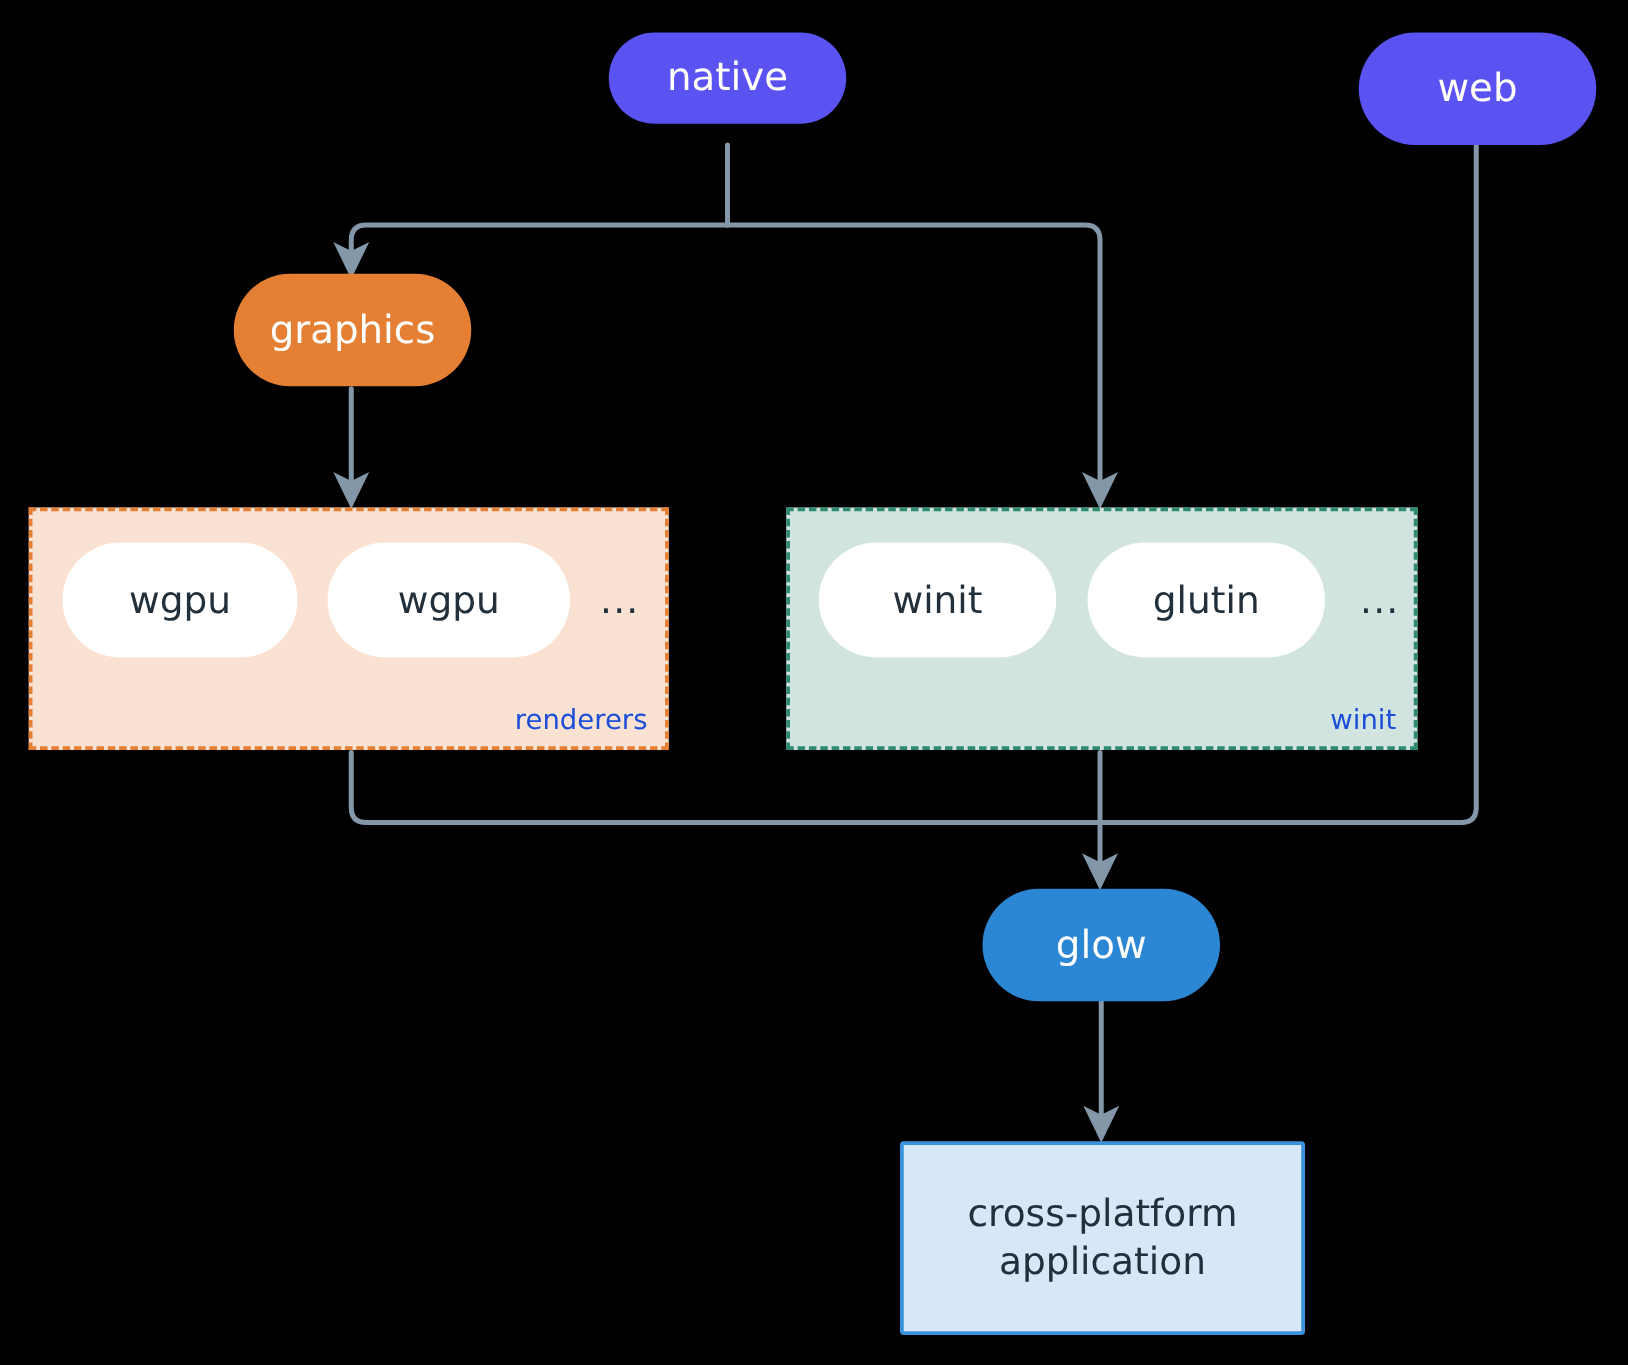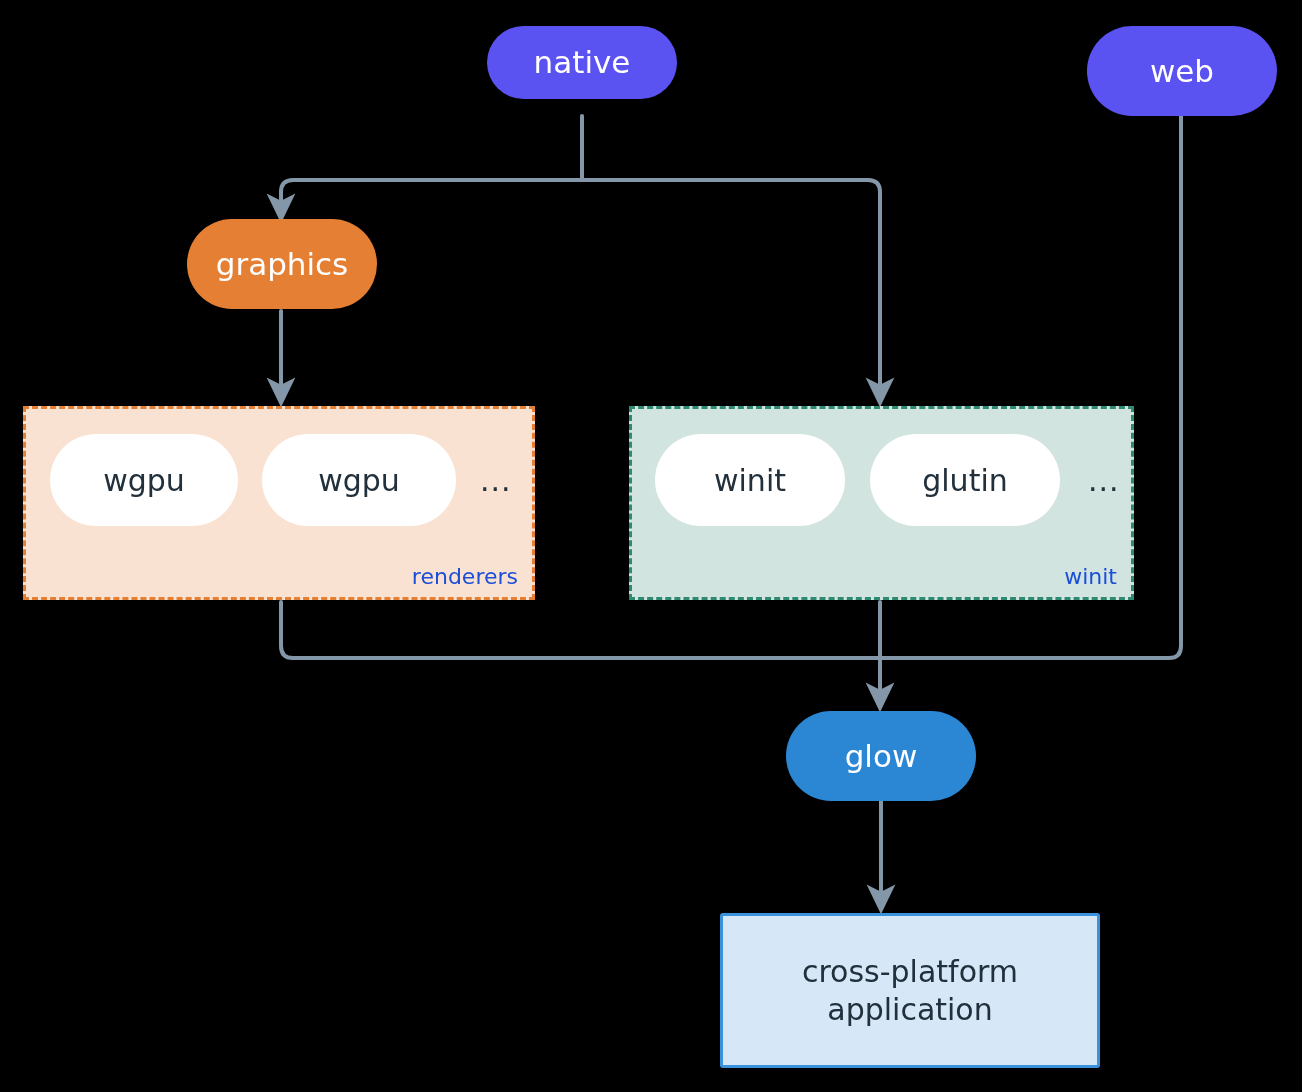--- a/index.html
+++ b/index.html
@@ -135,18 +135,18 @@
   </div>
   <div class="sub-pill" style="left:655px; top:434px; width:190px; height:92px;">
     <span>winit</span>
   </div>
   <div class="ellipsis" style="left:1088px; top:466px;">...</div>
 
   <div class="node pill-node" style="left:786px; top:711px; width:190px; height:90px; background:#2b87d4;">
     <span>glow</span>
   </div>
 
-  <div class="node rect-node" style="left:720px; top:913px; width:380px; height:155px; background:#d6e8f8; border:3px solid #3a92dd;">
+  <div class="node rect-node" style="left:720px; top:913px; width:324px; height:155px; background:#d6e8f8; border:3px solid #3a92dd;">
     <span>cross-platform</span>
     <span>application</span>
   </div>
 
 </div>
 
 </body></html>

